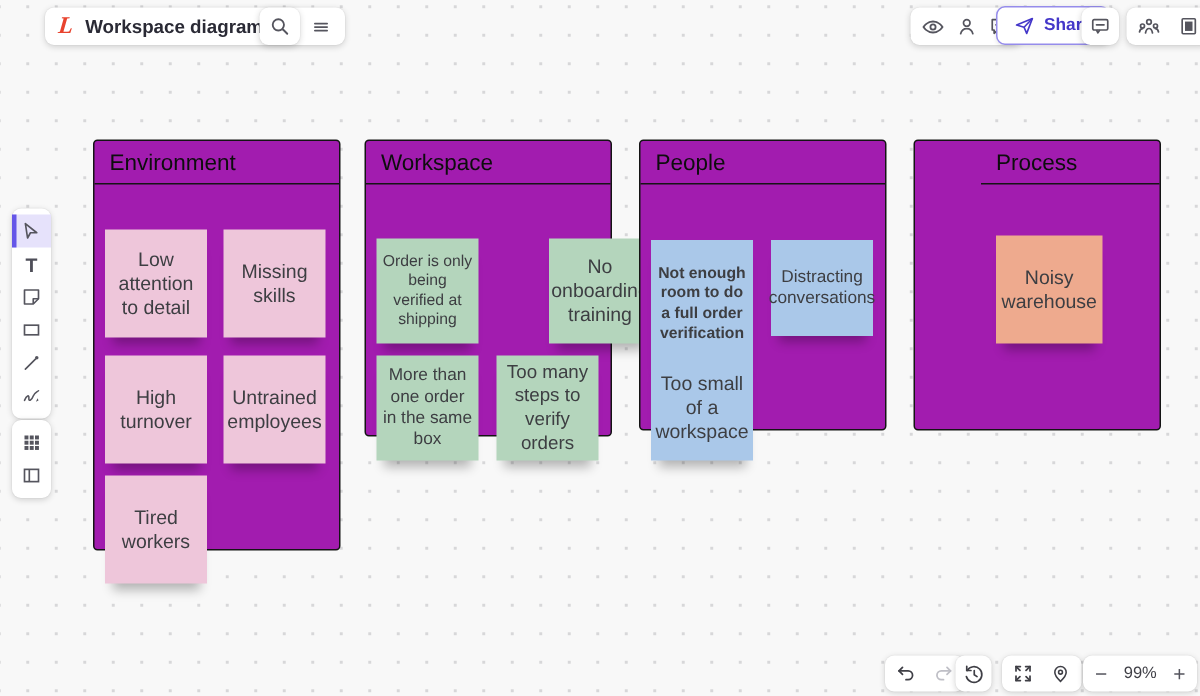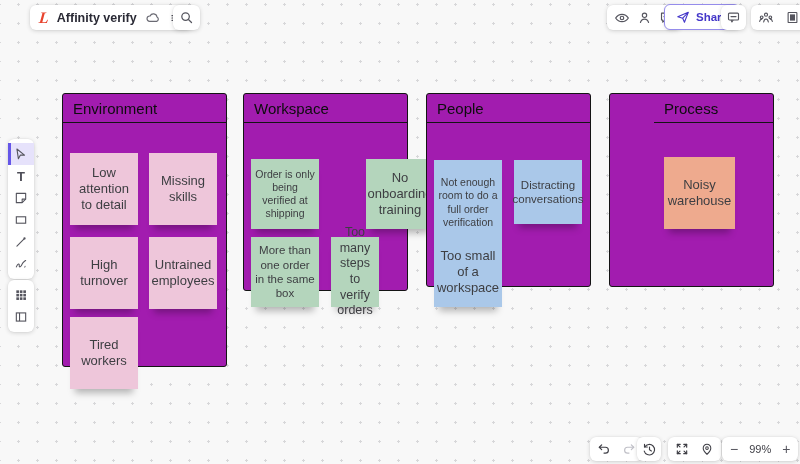--- a/index.html
+++ b/index.html
@@ -72,21 +72,21 @@
   .zoom-sign{font-size:14px;color:#55555e;cursor:pointer;line-height:1;}
   .disabled{color:#bfbfc6;}
 </style>
 </head>
 <body>
 
 <div class="dotgrid"></div>
 
 <div class="card title-card">
   <span class="logo">L</span>
-  <span class="doc-title">Affinity verify</span>
+  <span class="doc-title">Workspace diagram</span>
   <span class="icon">
     <svg width="16" height="16" viewBox="0 0 24 24" fill="none" stroke="#6a6a73" stroke-width="1.8" stroke-linecap="round" stroke-linejoin="round">
         <path d="M7 17a4 4 0 1 1 .6-7.96A5.5 5.5 0 0 1 18 10.5 3.5 3.5 0 0 1 17.5 17z"></path>
       </svg>
   </span>
   <span class="iconbtn">
     <svg width="14" height="14" viewBox="0 0 24 24" stroke="#55555e" stroke-width="2" stroke-linecap="round">
         <path d="M5 8h14M5 12h14M5 16h14"></path>
       </svg>
   </span>
@@ -244,30 +244,30 @@
 </div>
 
 <div class="column" style="left:243px;top:93px;width:165px;height:198px;">
   <div class="col-header">
     <span>Workspace</span>
   </div>
   <div class="col-body">
     <div class="note green fs-10" style="left:7px;top:36px;width:68px;height:70px;">Order is only being verified at shipping</div>
     <div class="note green fs-13" style="left:87px;top:36px;width:68px;height:70px;margin-left:35px;">No onboarding training</div>
     <div class="note green fs-11" style="left:7px;top:114px;width:68px;height:70px;">More than one order in the same box</div>
-    <div class="note green fs-12" style="left:87px;top:114px;width:48px;height:70px;">Too many steps to verify orders</div>
+    <div class="note green fs-12" style="left:87px;top:114px;width:68px;height:70px;">Too many steps to verify orders</div>
   </div>
 </div>
 
 <div class="column" style="left:426px;top:93px;width:165px;height:194px;">
   <div class="col-header">
     <span>People</span>
   </div>
   <div class="col-body">
-    <div class="note blue fs-10" style="left:7px;top:37px;width:68px;height:85px;">Not enough room to do a full order verification</div>
+    <div class="note blue fs-10" style="left:7px;top:37px;width:68px;height:85px;font-weight:bold;">Not enough room to do a full order verification</div>
     <div class="note blue fs-11" style="left:87px;top:37px;width:68px;height:64px;">Distracting conversations</div>
     <div class="note blue fs-13" style="left:7px;top:114px;width:68px;height:70px;">Too small of a workspace</div>
   </div>
 </div>
 
 <div class="column" style="left:609px;top:93px;width:165px;height:194px;padding-left:44px;">
   <div class="col-header">
     <span>Process</span>
   </div>
   <div class="col-body">

